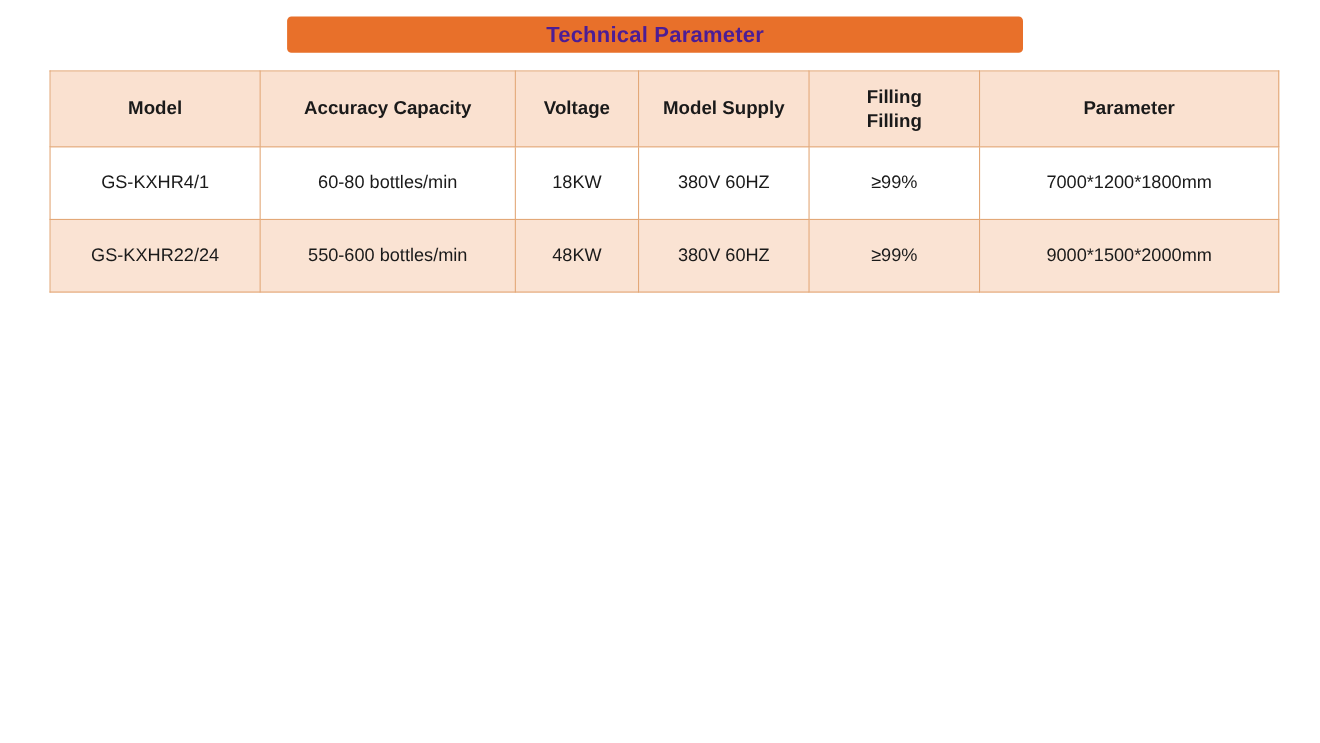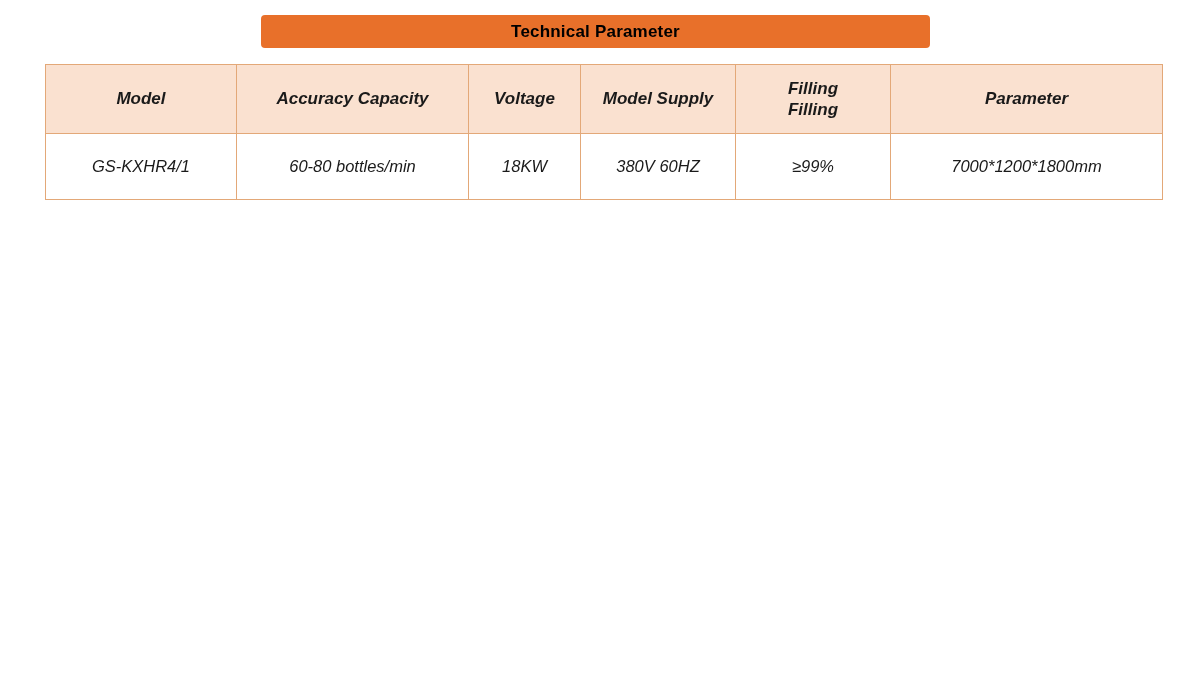--- a/index.html
+++ b/index.html
@@ -24,41 +24,40 @@
     width: 669px;
     height: 33px;
     background: #E8702A;
     border-radius: 4px;
     display: flex;
     align-items: center;
     justify-content: center;
     box-sizing: border-box;
   }
   .title-banner .title-text {
-    color: #000000;
-    font-size: 17px;
+    color: #4c1d95;
+    font-size: 20px;
     font-weight: bold;
     letter-spacing: 0.2px;
     line-height: 1;
     white-space: nowrap;
   }
 
   
   .spec-table-wrap {
     position: absolute;
     left: 45px;
     top: 64px;
     width: 1117px;
   }
   table.spec-table {
     width: 1117px;
     border-collapse: collapse;
     table-layout: fixed;
     background: #ffffff;
-    font-style: italic;
   }
   table.spec-table td,
   table.spec-table th {
     border: 1px solid #E3A878;
     text-align: center;
     vertical-align: middle;
     font-size: 16.5px;
     color: #1a1a1a;
     padding: 4px 6px;
     box-sizing: border-box;
@@ -135,15 +134,23 @@
     </thead>
     <tbody>
       <tr class="row-white">
         <td>GS-KXHR4/1</td>
         <td>60-80 bottles/min</td>
         <td>18KW</td>
         <td>380V 60HZ</td>
         <td>≥99%</td>
         <td>7000*1200*1800mm</td>
       </tr>
+      <tr class="row-tint">
+        <td>GS-KXHR22/24</td>
+        <td>550-600 bottles/min</td>
+        <td>48KW</td>
+        <td>380V 60HZ</td>
+        <td>≥99%</td>
+        <td>9000*1500*2000mm</td>
+      </tr>
     </tbody>
   </table>
 </div>
 
 </body></html>

